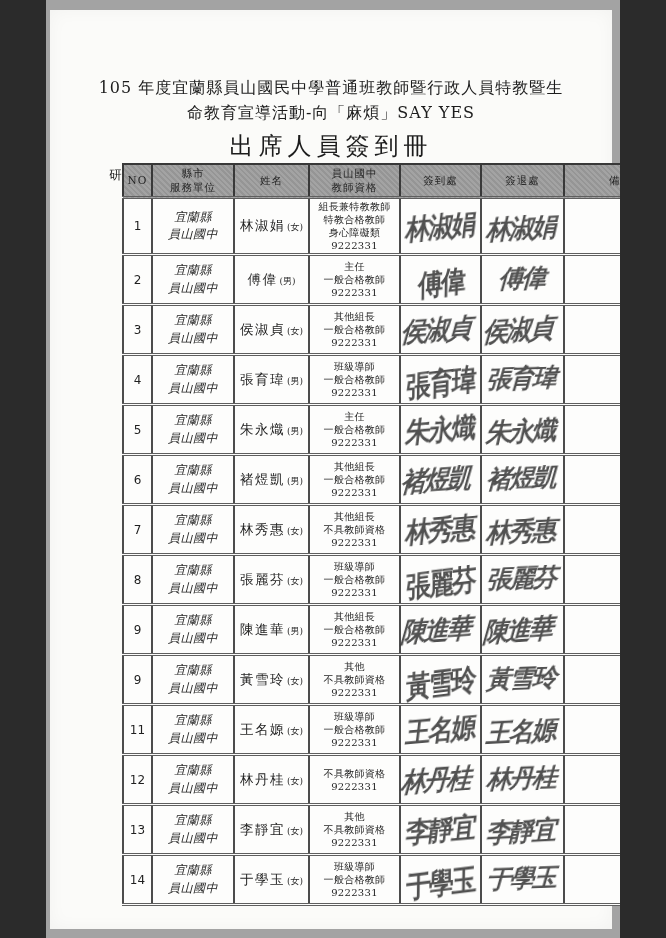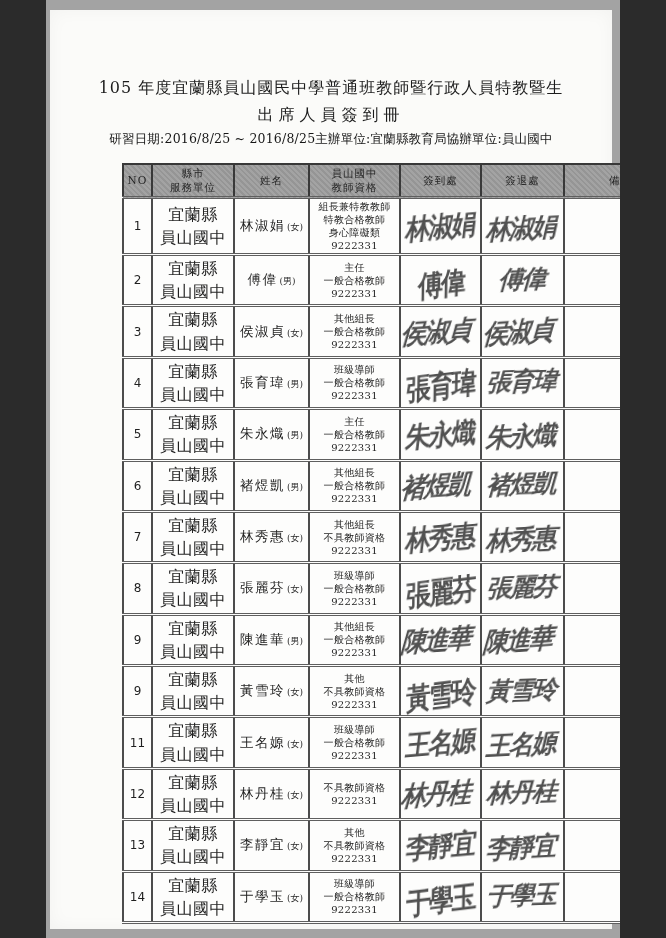--- a/index.html
+++ b/index.html
@@ -8,21 +8,21 @@
     background:#a3a3a3;overflow:hidden;
     font-family:"DejaVu Serif","Liberation Serif",serif;
   }
   .paper{
     position:absolute;left:4px;top:10px;right:8px;bottom:9px;
     background:#fbfbf9;
     box-shadow:inset 0 0 18px rgba(0,0,0,0.04);
   }
   .titles{padding-top:66px;text-align:center;color:#1c1c1c;}
   .t1,.t2{font-size:16px;line-height:1.55;letter-spacing:1px;}
-  .t3{font-size:16px;letter-spacing:5px;margin-top:4px;}
+  .t3{font-size:24px;letter-spacing:5px;margin-top:4px;}
   .info{
     font-size:12.5px;text-align:center;margin-top:5px;color:#161616;
     letter-spacing:0.2px;
   }
   table.sheet{
     position:absolute;left:72px;top:153px;width:554px;
     border-collapse:collapse;table-layout:fixed;
     background:#fdfdfc;
   }
   table.sheet th{
@@ -32,21 +32,21 @@
     height:29px;border:2px solid #383838;white-space:pre-line;
     letter-spacing:1px;padding:1px;
   }
   table.sheet td{
     border-left:2px solid #4c4c4c;border-right:2px solid #4c4c4c;
     border-top:3px double #5f5f5f;border-bottom:3px double #5f5f5f;
     height:45px;text-align:center;vertical-align:middle;
     color:#1f1f1f;padding:1px 2px;overflow:visible;
   }
   td.c-no{font-size:12px;font-family:"DejaVu Sans","Liberation Sans",sans-serif;}
-  td.c-unit{font-size:16px;white-space:pre-line;line-height:1.45;letter-spacing:0.5px;}
+  td.c-unit{font-size:12px;white-space:pre-line;line-height:1.45;letter-spacing:0.5px;font-style:italic;}
   td.c-name{font-size:13.5px;letter-spacing:1.5px;white-space:nowrap;}
   td.c-name .gender{font-size:9px;letter-spacing:0;margin-left:2px;color:#2a2a2a;}
   td.c-duty{font-size:10px;white-space:pre-line;line-height:1.3;letter-spacing:0.3px;}
   td.c-sig{position:relative;}
   .sig{
     display:inline-block;white-space:nowrap;
     font-size:25px;font-weight:bold;color:#343434;
     letter-spacing:-2px;opacity:0.85;
     transform:rotate(-5deg) skewX(-12deg) scaleY(1.12);
     filter:blur(0.3px);
@@ -59,20 +59,21 @@
   td.c-remark{font-size:11px;}
 </style>
 </head>
 <body>
 
 <div class="stage">
   <div class="paper">
 
     <div class="titles">
       <div class="t1">105 年度宜蘭縣員山國民中學普通班教師暨行政人員特教暨生</div>
+      <div class="t2">命教育宣導活動-向「麻煩」SAY YES</div>
       <div class="t3">出席人員簽到冊</div>
     </div>
 
     <div class="info">研習日期:2016/8/25 ~ 2016/8/25主辦單位:宜蘭縣教育局協辦單位:員山國中</div>
 
     <table class="sheet">
       <colgroup>
         <col style="width:29px">
           <col style="width:82px">
           <col style="width:75px">

